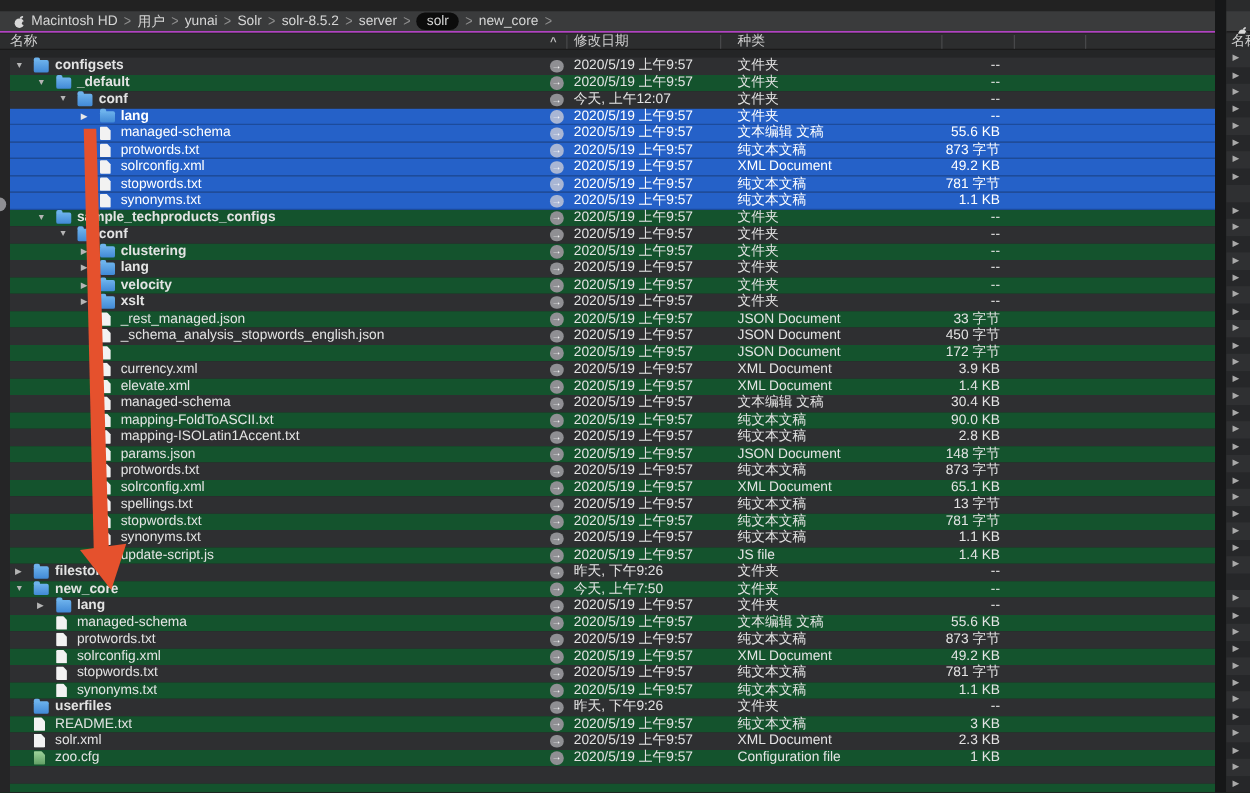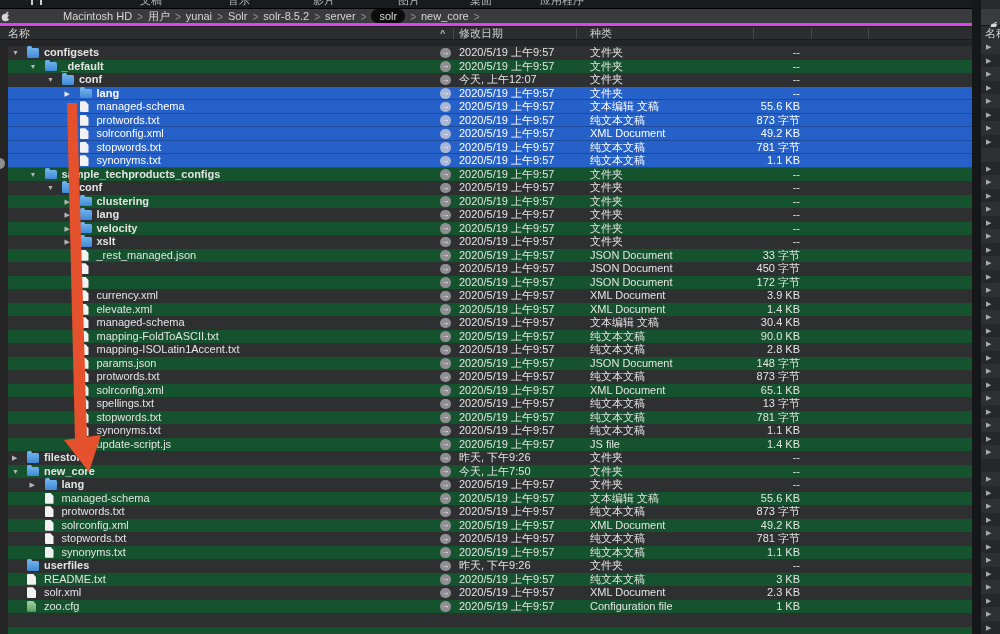--- a/index.html
+++ b/index.html
@@ -9,22 +9,22 @@
 
   
   #toolbar-strip { position:absolute; left:0; top:0; width:1000px; height:9px;
     background:#191a1b; overflow:hidden; border-bottom:1px solid #000; }
   .tb-item { position:absolute; top:-7px; color:#b9b9b9; font-size:11px; white-space:nowrap; }
   .tb-icon { position:absolute; left:31px; top:-6px; width:11px; height:11px;
     border:2px solid #cfcfcf; border-bottom:none; }
 
   
   #pathbar { position:absolute; left:0; top:9px; width:972px; height:17px;
-    background:#3a3b3c; border-bottom:3px solid #d946ef; display:flex; align-items:center;
-    padding-left:0; color:#d6d6d6; font-size:11px;gap:48px; }
+    background:#3a3b3c; border-bottom:1px solid #d946ef; display:flex; align-items:center;
+    padding-left:10px; color:#d6d6d6; font-size:11px; }
   .crumb { display:flex; align-items:center; white-space:nowrap; }
   .crumb .sep { color:#8f8f8f; margin:0 5px; font-size:10px; transform:scaleY(1.25); }
   .crumb.hl .lbl { background:#0c0c0c; border-radius:8px; padding:1px 8px; }
   #apple-logo { width:11px; height:11px; margin-right:4px; }
 
   
   #header-row { position:absolute; left:0; top:27px; width:972px; height:13px;
     background:#2c2d2e; border-bottom:1px solid #1a1a1a; color:#cfcfcf; font-size:11px; }
   .hcell { position:absolute; top:0; line-height:13px; }
   .hdiv { position:absolute; top:1px; width:1px; height:11px; background:#47484a; }
@@ -79,29 +79,20 @@
   #rw-apple { position:absolute; left:8px; top:12px; width:10px; height:10px; }
 
   
   #annotation-arrow { position:absolute; left:0; top:0; z-index:9; pointer-events:none; }
 </style>
 </head>
 <body>
 
 <div id="screen">
 
-  <div id="toolbar-strip">
-    <span class="tb-icon"></span>
-  <span class="tb-item" style="left: 140px;">文稿</span>
-      <span class="tb-item" style="left: 228px;">音乐</span>
-      <span class="tb-item" style="left: 313px;">影片</span>
-      <span class="tb-item" style="left: 398px;">图片</span>
-      <span class="tb-item" style="left: 470px;">桌面</span>
-      <span class="tb-item" style="left: 540px;">应用程序</span>
-    </div>
 
   <div id="pathbar">
     <svg id="apple-logo" viewBox="0 0 16 16">
       <circle cx="8" cy="9.5" r="5.5" fill="#d8d8d8"></circle>
       <ellipse cx="10.5" cy="2.8" rx="2.2" ry="1.2" fill="#d8d8d8" transform="rotate(-35 10.5 2.8)"></ellipse>
       <circle cx="13.2" cy="9.5" r="2.2" fill="#3a3b3c"></circle>
     </svg>
     <span id="crumbs" style="display: flex;">
         <span class="crumb">
           <span class="lbl">Macintosh HD</span>
@@ -286,20 +277,21 @@
       <div class="row even">
         <span class="ficon file-ic" style="left: 79.5px;"></span>
         <span class="cell name" style="left: 96.5px;">_rest_managed.json</span>
         <span class="goarrow">→</span>
         <span class="cell c-date">2020/5/19 上午9:57</span>
         <span class="cell c-kind">JSON Document</span>
         <span class="cell c-size">33 字节</span>
       </div>
       <div class="row odd">
         <span class="ficon file-ic" style="left: 79.5px;"></span>
+        <span class="cell name" style="left: 96.5px;">_schema_analysis_stopwords_english.json</span>
         <span class="goarrow">→</span>
         <span class="cell c-date">2020/5/19 上午9:57</span>
         <span class="cell c-kind">JSON Document</span>
         <span class="cell c-size">450 字节</span>
       </div>
       <div class="row even">
         <span class="ficon file-ic" style="left: 79.5px;"></span>
         <span class="goarrow">→</span>
         <span class="cell c-date">2020/5/19 上午9:57</span>
         <span class="cell c-kind">JSON Document</span>

